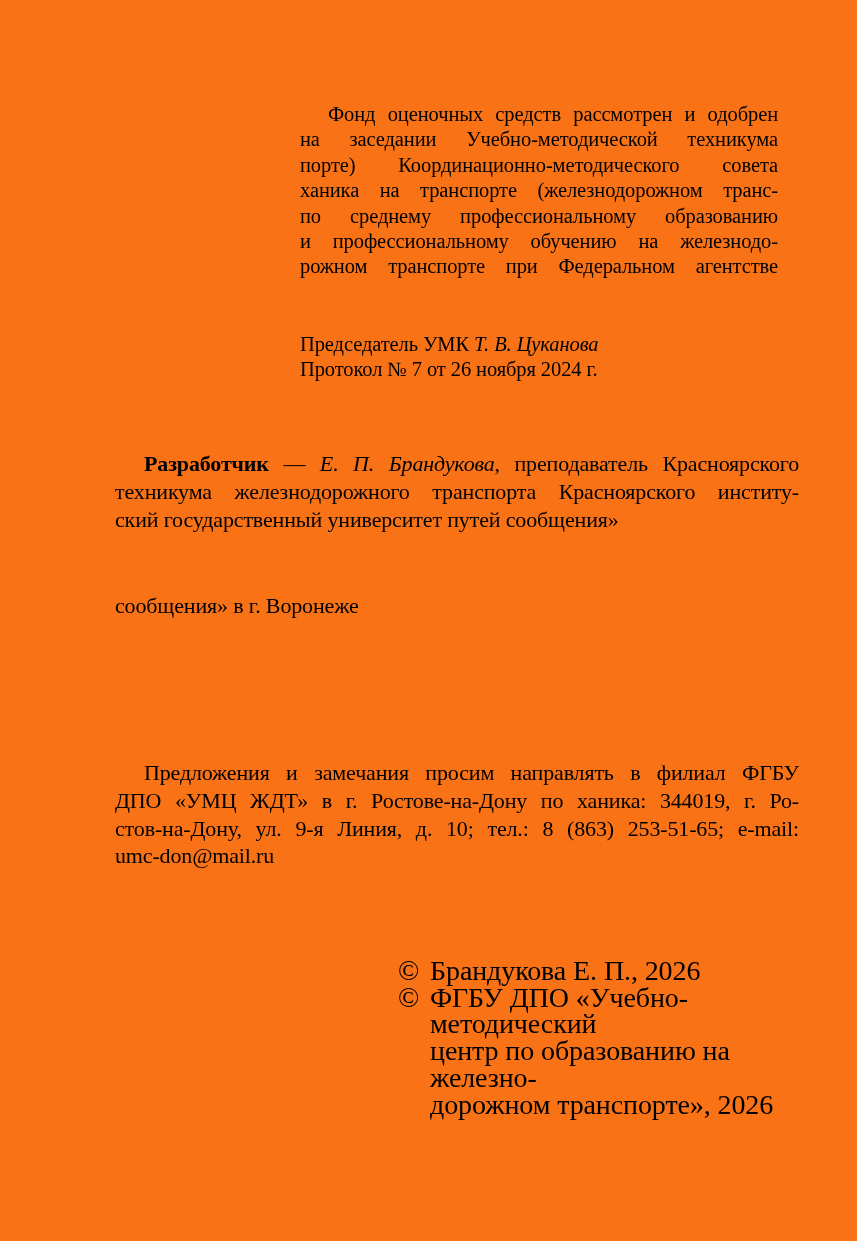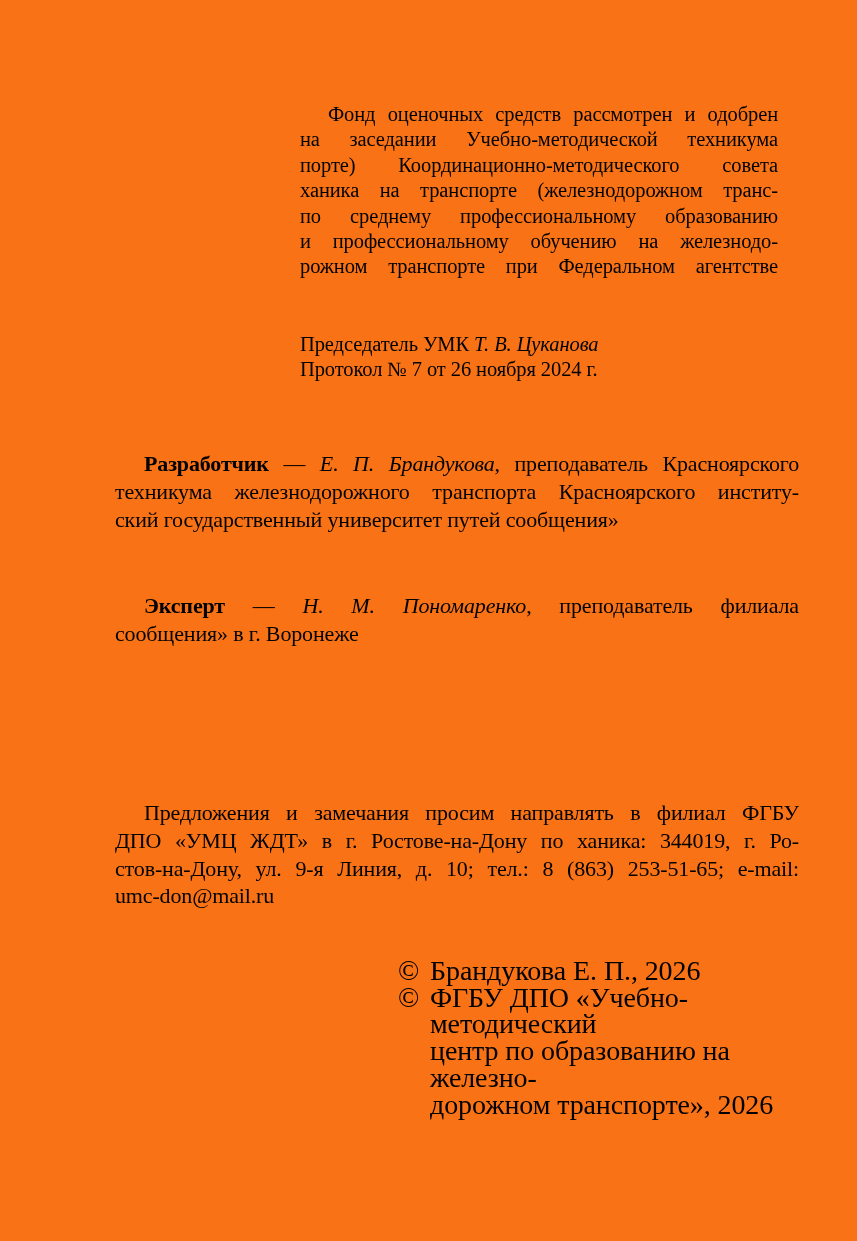--- a/index.html
+++ b/index.html
@@ -33,21 +33,21 @@
   .body-col {
     left: 93px;
     width: 684px;
     font-size: 22px;
     line-height: 27.8px;
     letter-spacing: -0.15px;
     margin-left: 22px;
   }
   #developer   { top: 450px; }
   #expert      { top: 592px; }
-  #suggestions { top: 799px; }
+  #suggestions { top: 759px; }
 
   #copyright {
     left: 398px;
     top: 958px;
     width: 390px;
     font-size: 28px;
     line-height: 26.7px;
     letter-spacing: -0.1px;
   }
 
@@ -93,23 +93,20 @@
 
   <div class="block body-col" id="developer">
     <div class="line jl indent2">
       <span class="b">Разработчик</span><span> — </span><span class="i">Е. П. Брандукова</span><span>, преподаватель Красноярского</span>
     </div>
     <div class="line jl">техникума железнодорожного транспорта Красноярского институ-</div>
     <div class="line">ский государственный университет путей сообщения»</div>
   </div>
 
   <div class="block body-col" id="expert">
-    <div class="line jl indent2">
-      <span class="b">Эксперт</span><span> — </span><span class="i">Н. М. Пономаренко</span><span>, преподаватель филиала</span>
-    </div>
     <div class="line">сообщения» в г. Воронеже</div>
   </div>
 
   <div class="block body-col" id="suggestions">
     <div class="line jl indent2">Предложения и замечания просим направлять в филиал ФГБУ</div>
     <div class="line jl">ДПО «УМЦ ЖДТ» в г. Ростове-на-Дону по ханика: 344019, г. Ро-</div>
     <div class="line jl">стов-на-Дону, ул. 9-я Линия, д. 10; тел.: 8 (863) 253-51-65; e-mail:</div>
     <div class="line">umc-don@mail.ru</div>
   </div>
 

